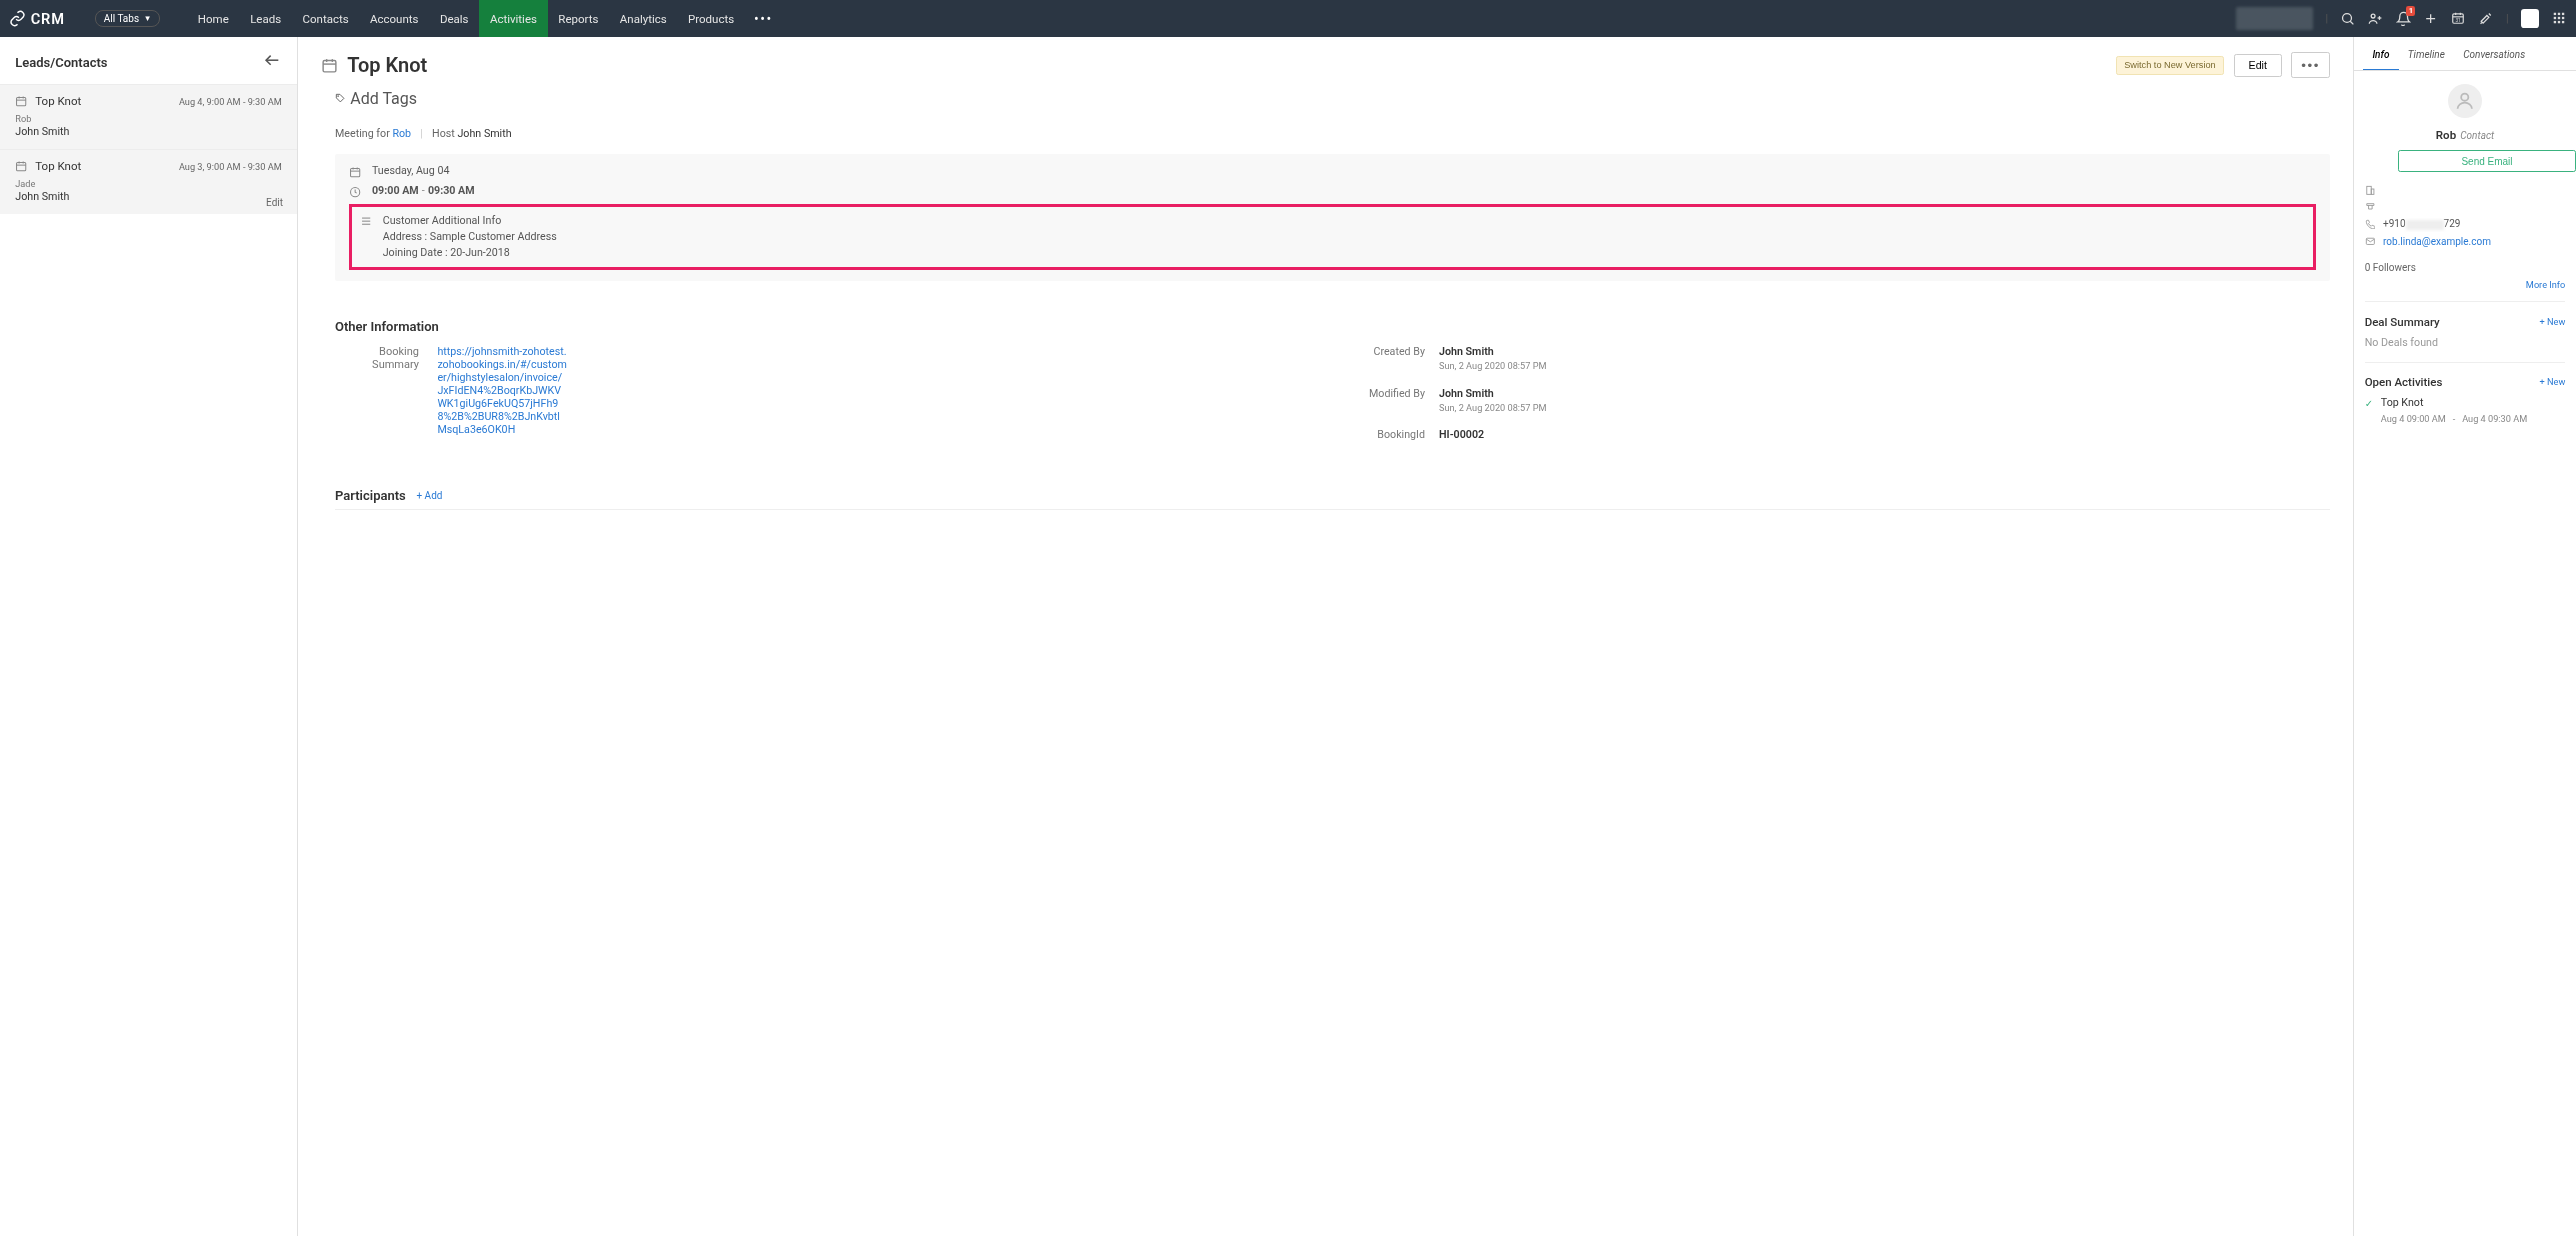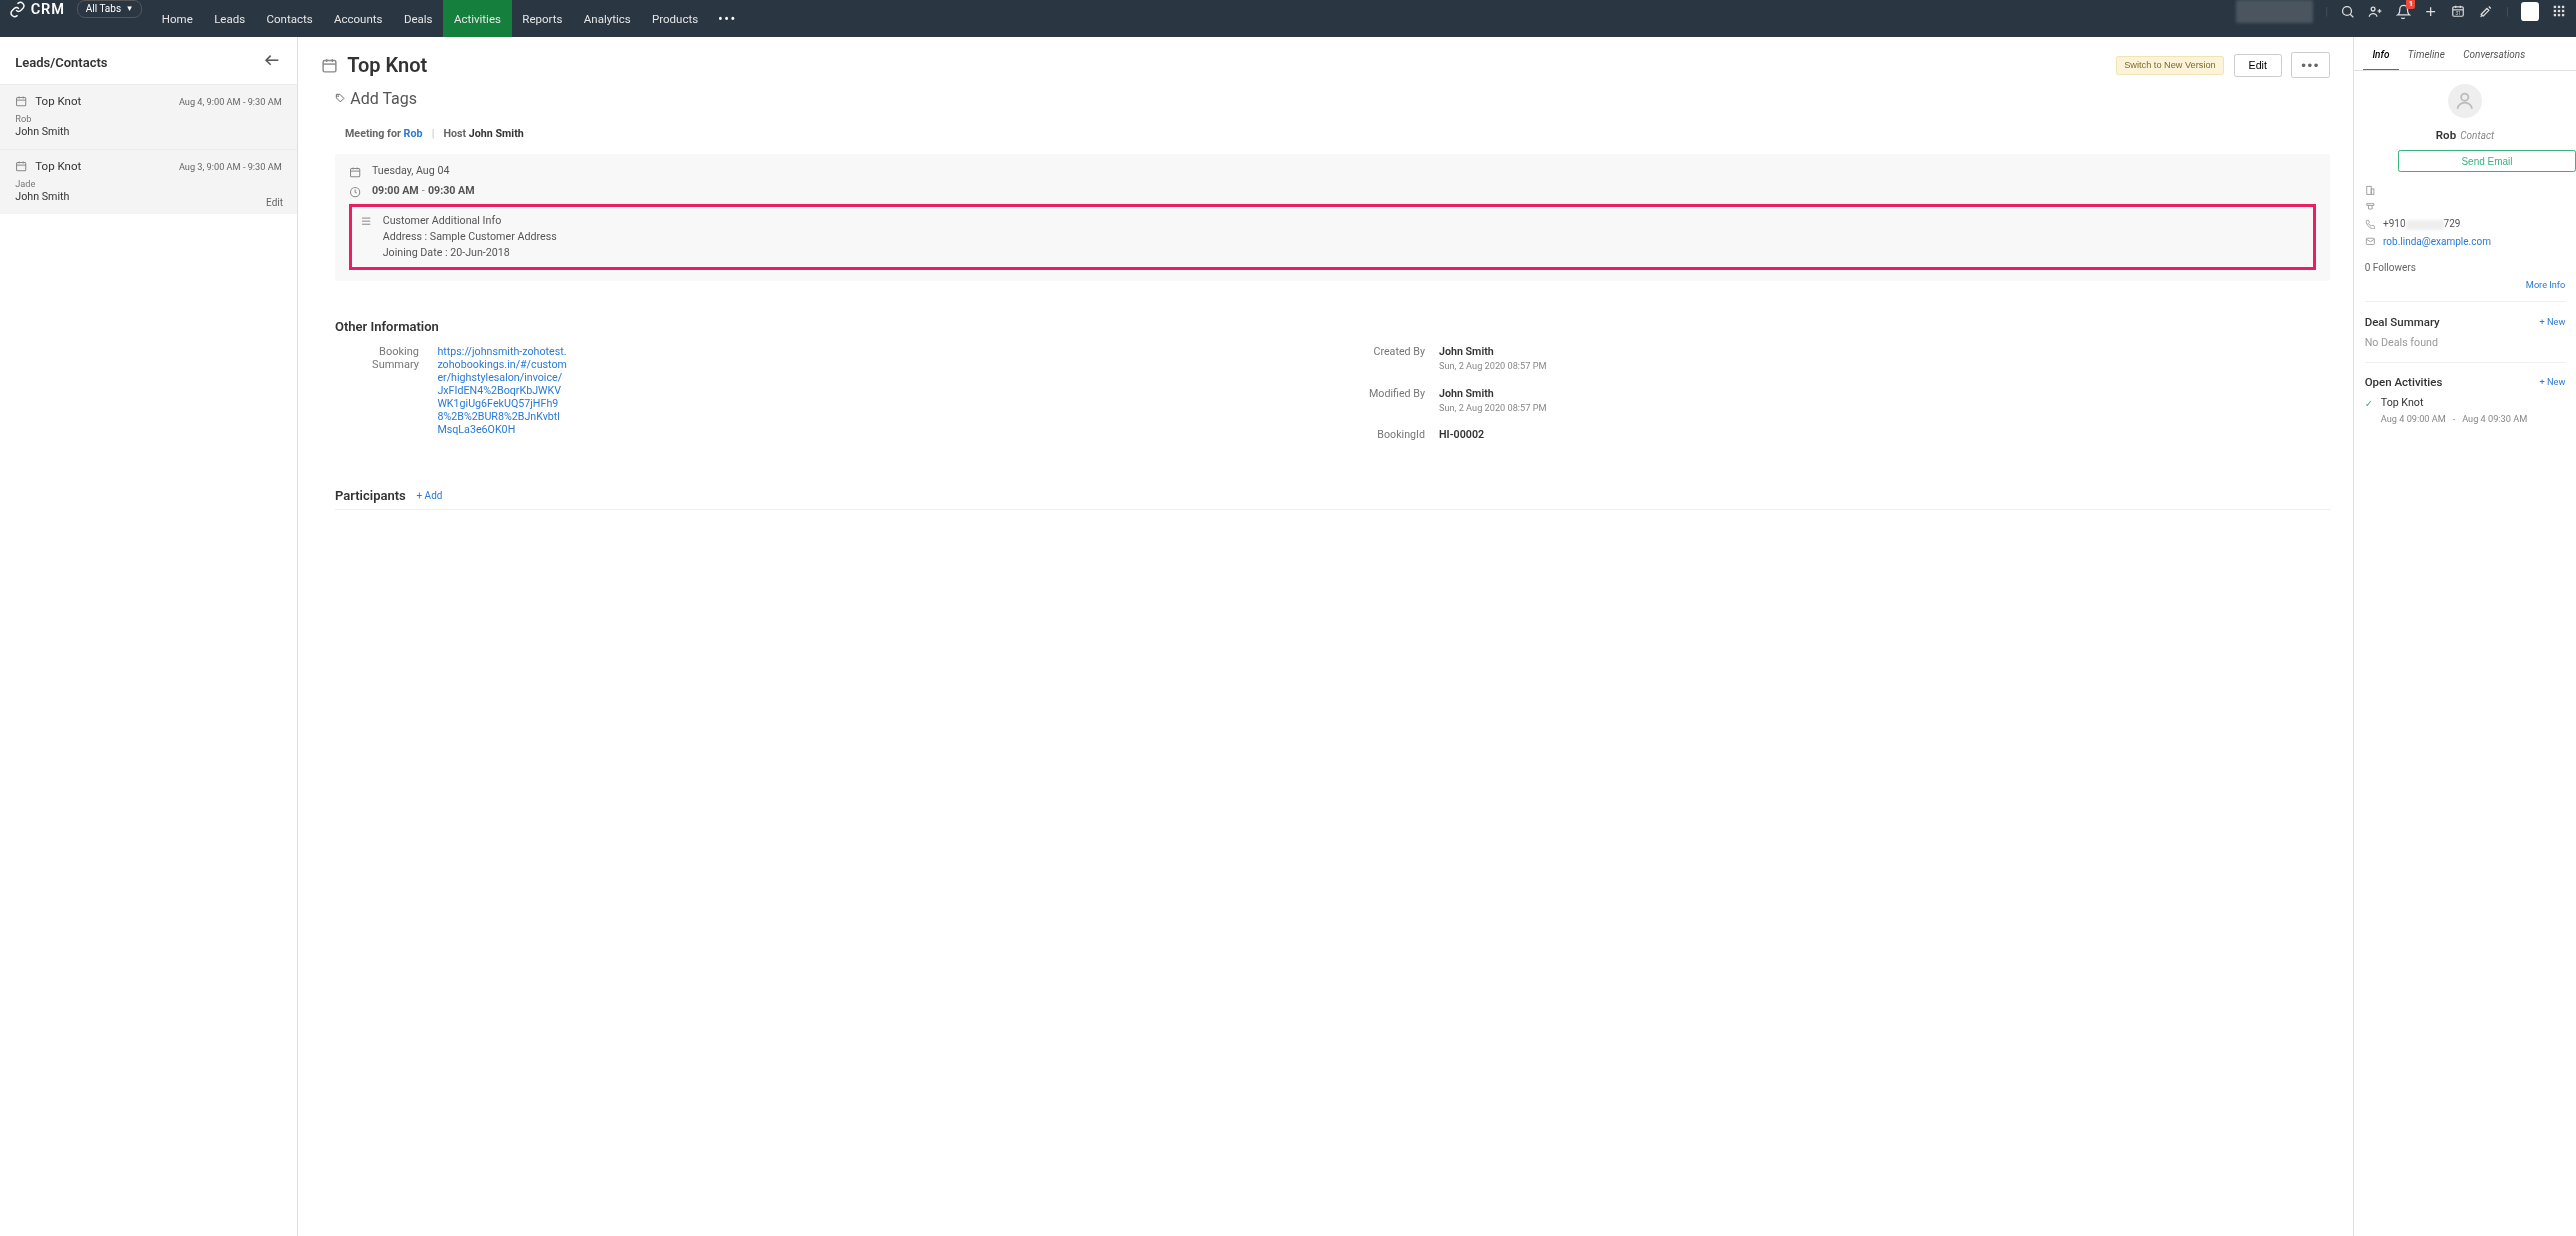--- a/index.html
+++ b/index.html
@@ -1,19 +1,19 @@
 <!DOCTYPE html>
 <html style="font-size:12.3px"><head>
 <meta charset="utf-8">
 <style>
 * { margin: 0; padding: 0; box-sizing: border-box; }
 body { font-family: -apple-system, BlinkMacSystemFont, "Segoe UI", Roboto, Helvetica, Arial, sans-serif; font-size: 10.7px; color: #333; background: #fff; }
 
 
-.topbar { background: #2b3643; color: #fff; height: 37px; display: flex; align-items: flex-start; padding: 0 9.2px; }
+.topbar { background: #2b3643; color: #fff; height: 37px; display: flex; align-items: center; padding: 0 9.2px; gap: 18px; }
 .crm-logo { display: flex; align-items: center; font-size: 14.6px; font-weight: 600; letter-spacing: 0.8px; margin-right: 12.3px; }
 .crm-logo svg { margin-right: 4.6px; }
 .all-tabs { border: 0.8px solid #555; border-radius: 8px; padding: 2.3px 7.7px; font-size: 10px; display: flex; align-items: center; cursor: pointer; margin-right: 9.2px; }
 .all-tabs .chev { margin-left: 4.6px; font-size: 7.7px; }
 .nav-items { display: flex; align-items: stretch; height: 37px; }
 .nav-item { padding: 0 10.7px; display: flex; align-items: center; font-size: 11.5px; cursor: pointer; color: #e6e6e6; }
 .nav-item.active { background: #15803d; }
 .nav-more { font-size: 14px; letter-spacing: 1.5px; padding: 0 9.2px; display:flex; align-items:center; cursor:pointer; }
 .topbar-spacer { flex: 1; }
 .topbar-right { display: flex; align-items: center; gap: 12.3px; }
@@ -47,21 +47,21 @@
 
 .mid-header { display:flex; align-items:center; justify-content:space-between; padding: 15.3px 23px 4.6px 23px; }
 .mid-header-left { display:flex; align-items:center; gap:9.2px; }
 .mid-title-icon { width:17px; height:17px; color:#888; }
 .mid-title { font-size: 20px; font-weight: 600; }
 .mid-header-right { display:flex; align-items:center; gap: 9.2px; }
 .btn-switch { background:#fdf3d8; border:0.8px solid #f1e3b3; color:#7a6a30; font-size:9.2px; padding: 3.8px 7.7px; border-radius:2.3px; cursor:pointer; }
 .btn-edit { background:#fff; border:0.8px solid #ccc; padding: 4.6px 14px; border-radius:2.3px; font-size:10.7px; cursor:pointer; }
 .btn-more { background:#fff; border:0.8px solid #ccc; padding: 4.6px 9.2px; border-radius:2.3px; cursor:pointer; color:#666; letter-spacing:1.5px; }
 .add-tags { display:flex; align-items:center; gap:4.6px; margin: 6.1px 0 18.4px 37px; color:#555; font-size:16px; cursor:pointer; }
-.meeting-line { display:flex; align-items:center; gap: 9.2px; margin: 0 23px 14px 47px; font-size:10.7px; color:#666;font-weight:bold; }
+.meeting-line { display:flex; align-items:center; gap: 9.2px; margin: 0 23px 14px 37px; font-size:10.7px; color:#666; }
 .meeting-line a { color:#2a7ad4; text-decoration:none; }
 .meeting-line .host-name { color:#333; }
 .vert-sep { color:#ccc; }
 
 .detail-box { background:#f8f8f8; margin: 0 23px 23px 37px; padding: 10.7px 14px; border-radius:2.3px; }
 .detail-row { display:flex; align-items:flex-start; gap: 10.7px; margin-bottom: 6.1px; font-size:10.7px; color:#555; }
 .detail-row:last-child { margin-bottom:0; }
 .detail-icon { width:12.3px; height:12.3px; color:#888; flex-shrink:0; margin-top:1.5px; }
 .time-line .sep { color:#888; margin: 0 3.1px; }
 .highlight-box { border: 3.1px solid #e91e63; padding: 6.1px 7.7px; margin-top: 4.6px; }

